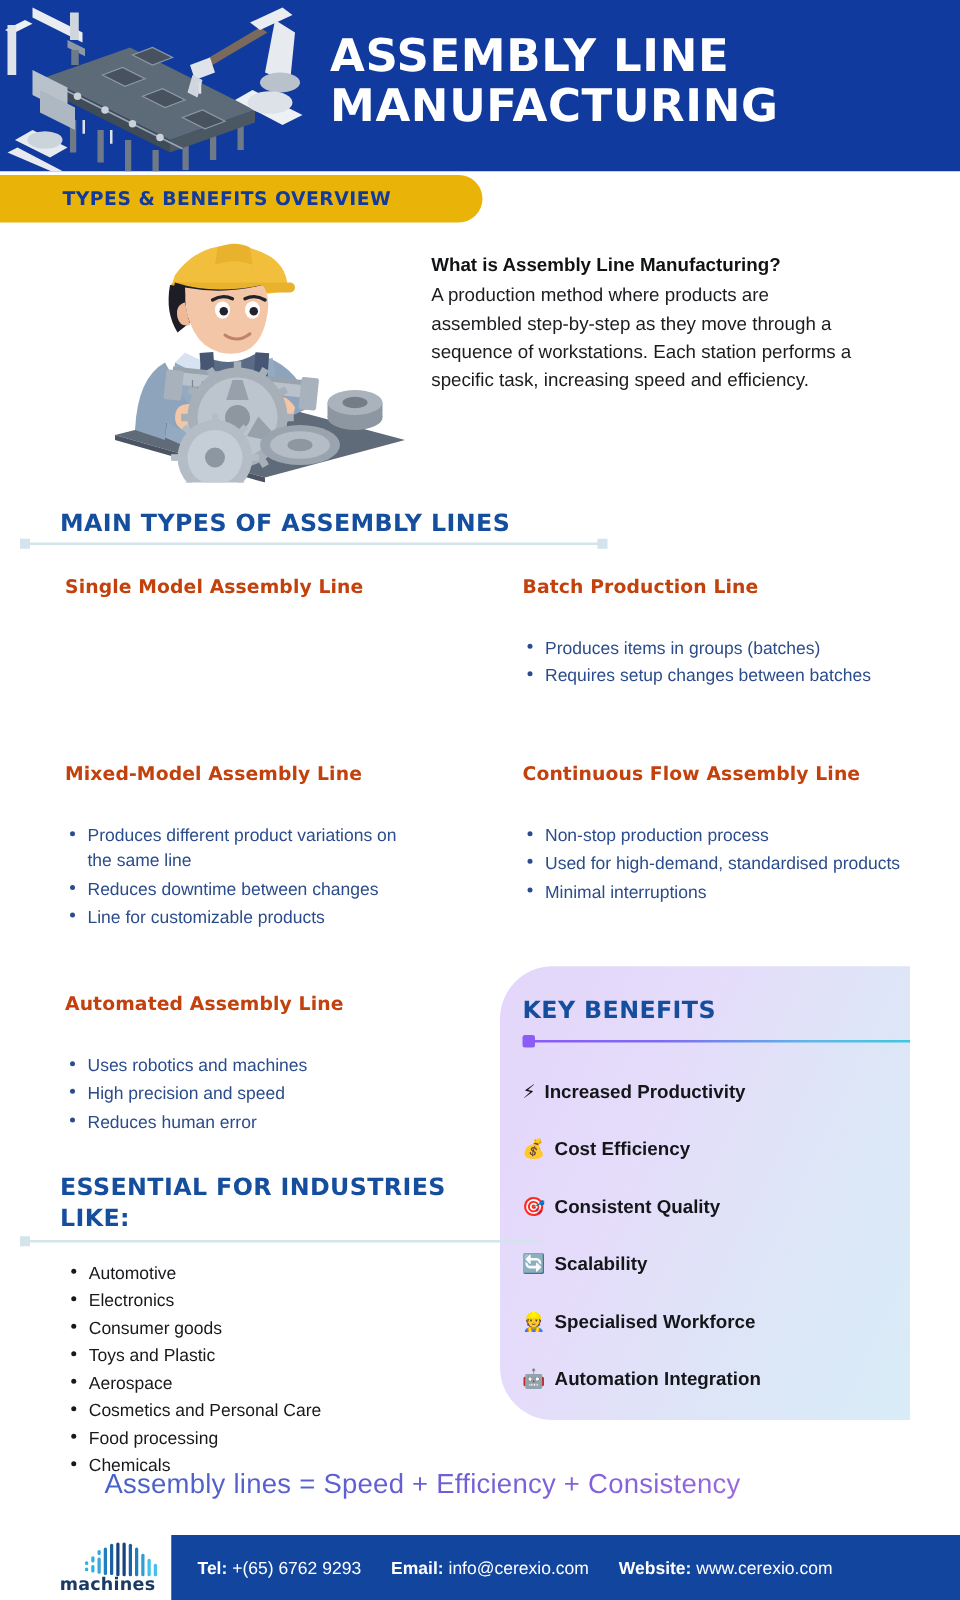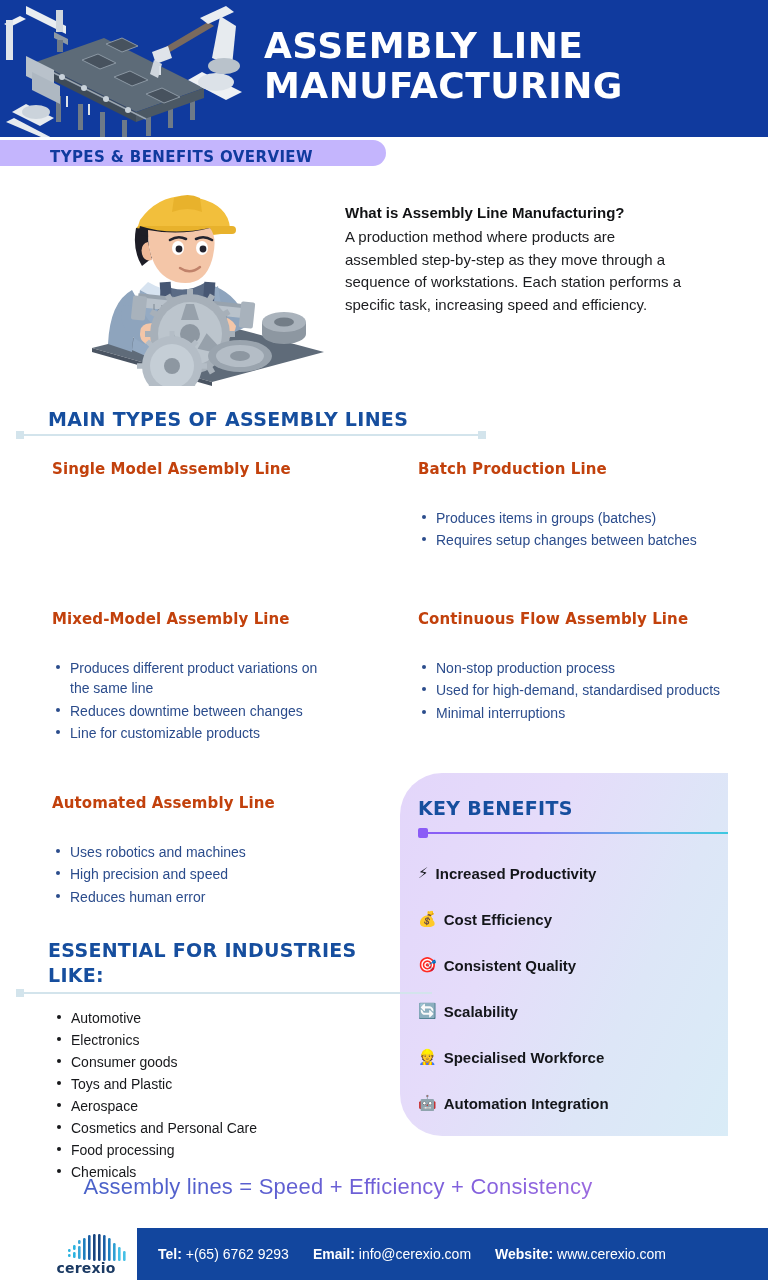--- a/index.html
+++ b/index.html
@@ -23,24 +23,24 @@
     color:#ffffff;
     font-size:36px; line-height:1.12;
     font-weight:bold;
     letter-spacing:0.5px;
     font-family:"DejaVu Sans", sans-serif;
     text-transform:uppercase;
   }
   .hero-title span { display:block; }
 
   .subbanner {
-    position:absolute; left:0; top:140px; width:386px; height:26px;
-    background:#c4b5fd;
+    position:absolute; left:0; top:140px; width:386px; height:38px;
+    background:#eab308;
     border-radius:0 19px 19px 0;
-    display:flex; align-items:flex-end;
+    display:flex; align-items:center;
   }
   .subbanner-text {
     color:#103a9e; font-weight:bold; font-size:15px;
     letter-spacing:0.4px; padding-left:50px;
     font-family:"DejaVu Sans", sans-serif;
   }
 
   
   .intro-illo { position:absolute; left:62px; top:186px; width:292px; height:200px; }
   .intro-text { position:absolute; left:345px; top:202px; width:345px; }
@@ -468,21 +468,21 @@
         <rect x="50" y="3" width="2.6" height="25" rx="1.2" fill="#1b5fa5"></rect>
         <rect x="55" y="2" width="2.6" height="27" rx="1.2" fill="#17447f"></rect>
         <rect x="60" y="2" width="2.6" height="27" rx="1.2" fill="#17447f"></rect>
         <rect x="65" y="3" width="2.6" height="26" rx="1.2" fill="#1b5fa5"></rect>
         <rect x="70" y="6" width="2.6" height="23" rx="1.2" fill="#1f7fbe"></rect>
         <rect x="75" y="11" width="2.6" height="18" rx="1.2" fill="#2f9fd3"></rect>
         <rect x="80" y="15" width="2.6" height="14" rx="1.2" fill="#45c0e6"></rect>
         <rect x="85" y="19" width="2.6" height="10" rx="1.2" fill="#45c0e6"></rect>
       </g>
     </svg>
-    <div class="logo-word">cerexio</div>
+    <div class="logo-word">machines</div>
   </div>
   <div class="footer-bar">
     <div class="f-item">
       <b>Tel:</b>
       <span>+(65) 6762 9293</span>
     </div>
     <div class="f-item">
       <b>Email:</b>
       <span>info@cerexio.com</span>
     </div>

